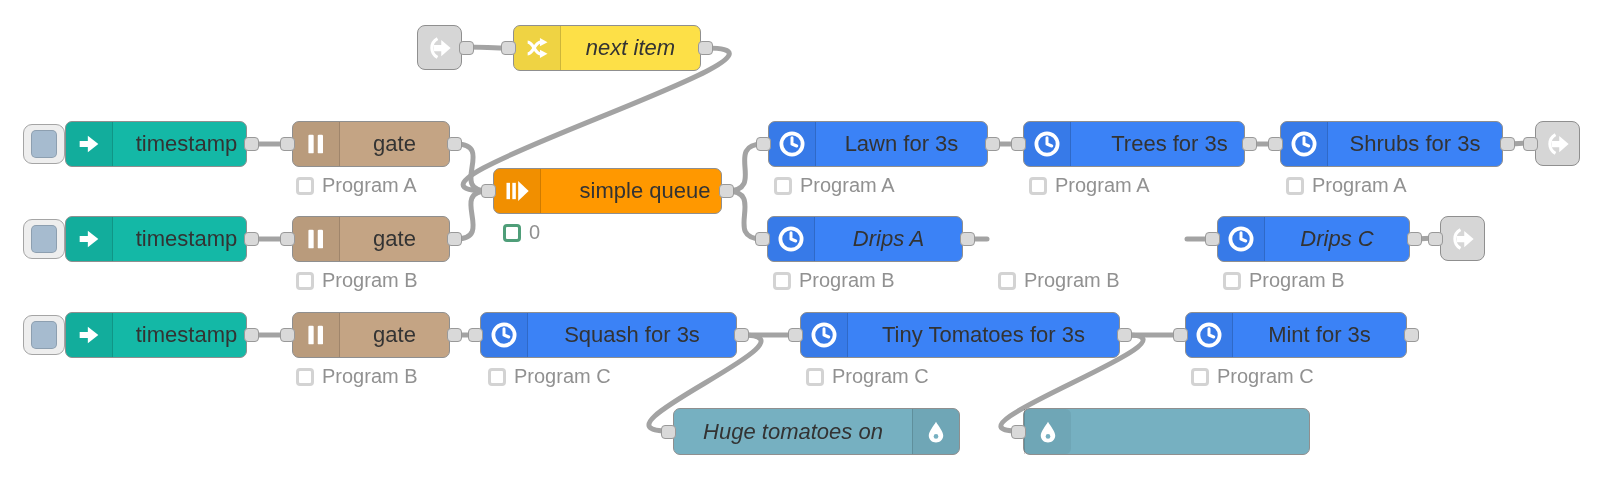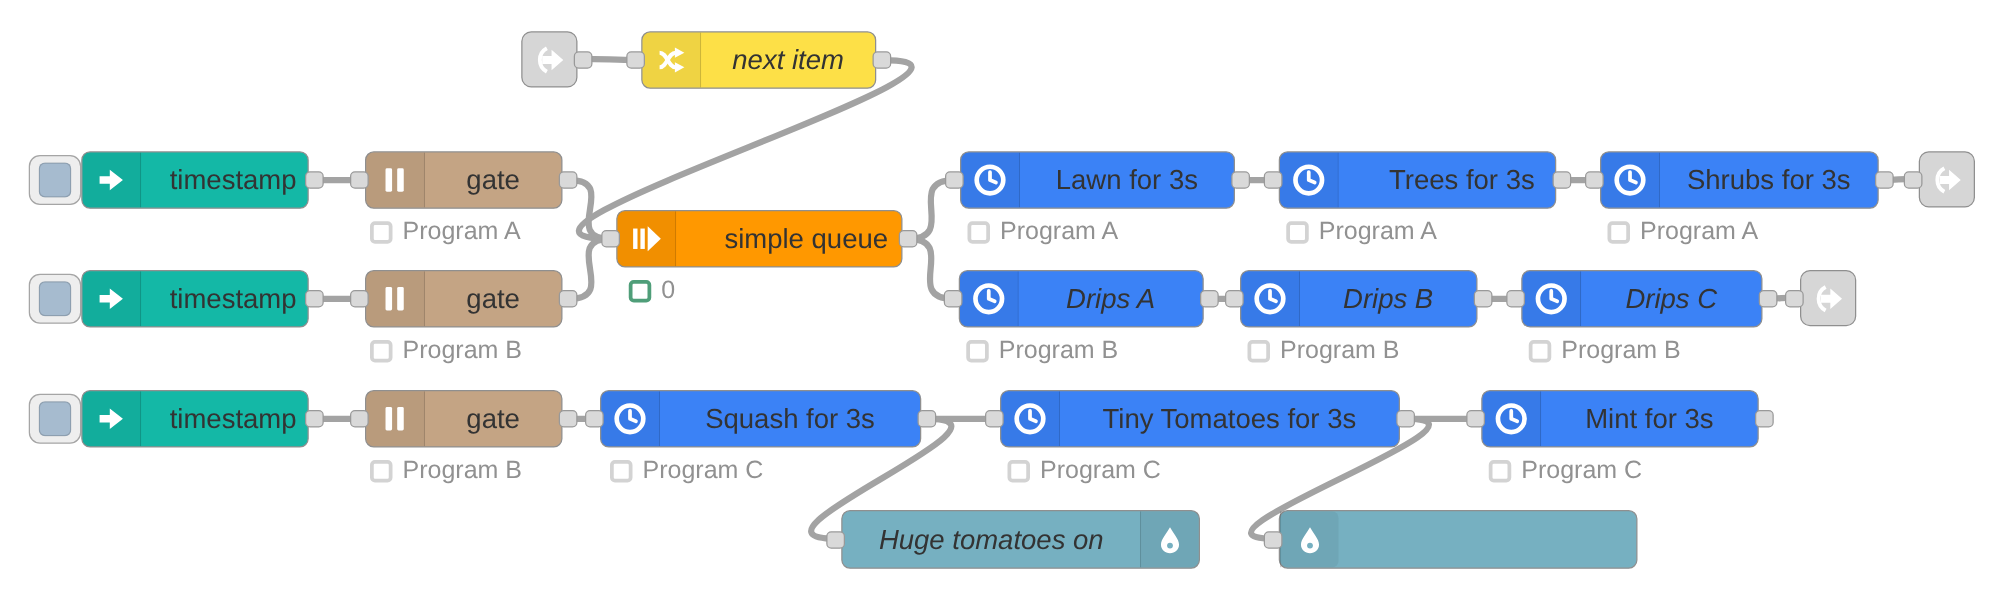--- a/index.html
+++ b/index.html
@@ -250,31 +250,20 @@
     </div>
     <span class="node-label">Drips A</span>
     <span class="port in"></span>
     <span class="port out"></span>
   </div>
   <div class="status" style="left:773px;top:269px;">
     <span class="status-ring"></span>
     <span>Program B</span>
   </div>
 
-  <div class="node n-timer italic" style="left:992px;top:216px;width:190px;">
-    <div class="icon-region">
-      <svg class="nicon" width="30" height="30" viewBox="0 0 24 24">
-        <circle cx="12" cy="12" r="8.5" stroke="#fff" stroke-width="3" fill="none"></circle>
-        <path d="M12,12 L12,7 M12,12 L15.8,13.6" stroke="#fff" stroke-width="2.4" fill="none" stroke-linecap="round"></path>
-      </svg>
-    </div>
-    <span class="node-label">Drips B</span>
-    <span class="port in"></span>
-    <span class="port out"></span>
-  </div>
   <div class="status" style="left:998px;top:269px;">
     <span class="status-ring"></span>
     <span>Program B</span>
   </div>
 
   <div class="node n-timer italic" style="left:1217px;top:216px;width:193px;">
     <div class="icon-region">
       <svg class="nicon" width="30" height="30" viewBox="0 0 24 24">
         <circle cx="12" cy="12" r="8.5" stroke="#fff" stroke-width="3" fill="none"></circle>
         <path d="M12,12 L12,7 M12,12 L15.8,13.6" stroke="#fff" stroke-width="2.4" fill="none" stroke-linecap="round"></path>

